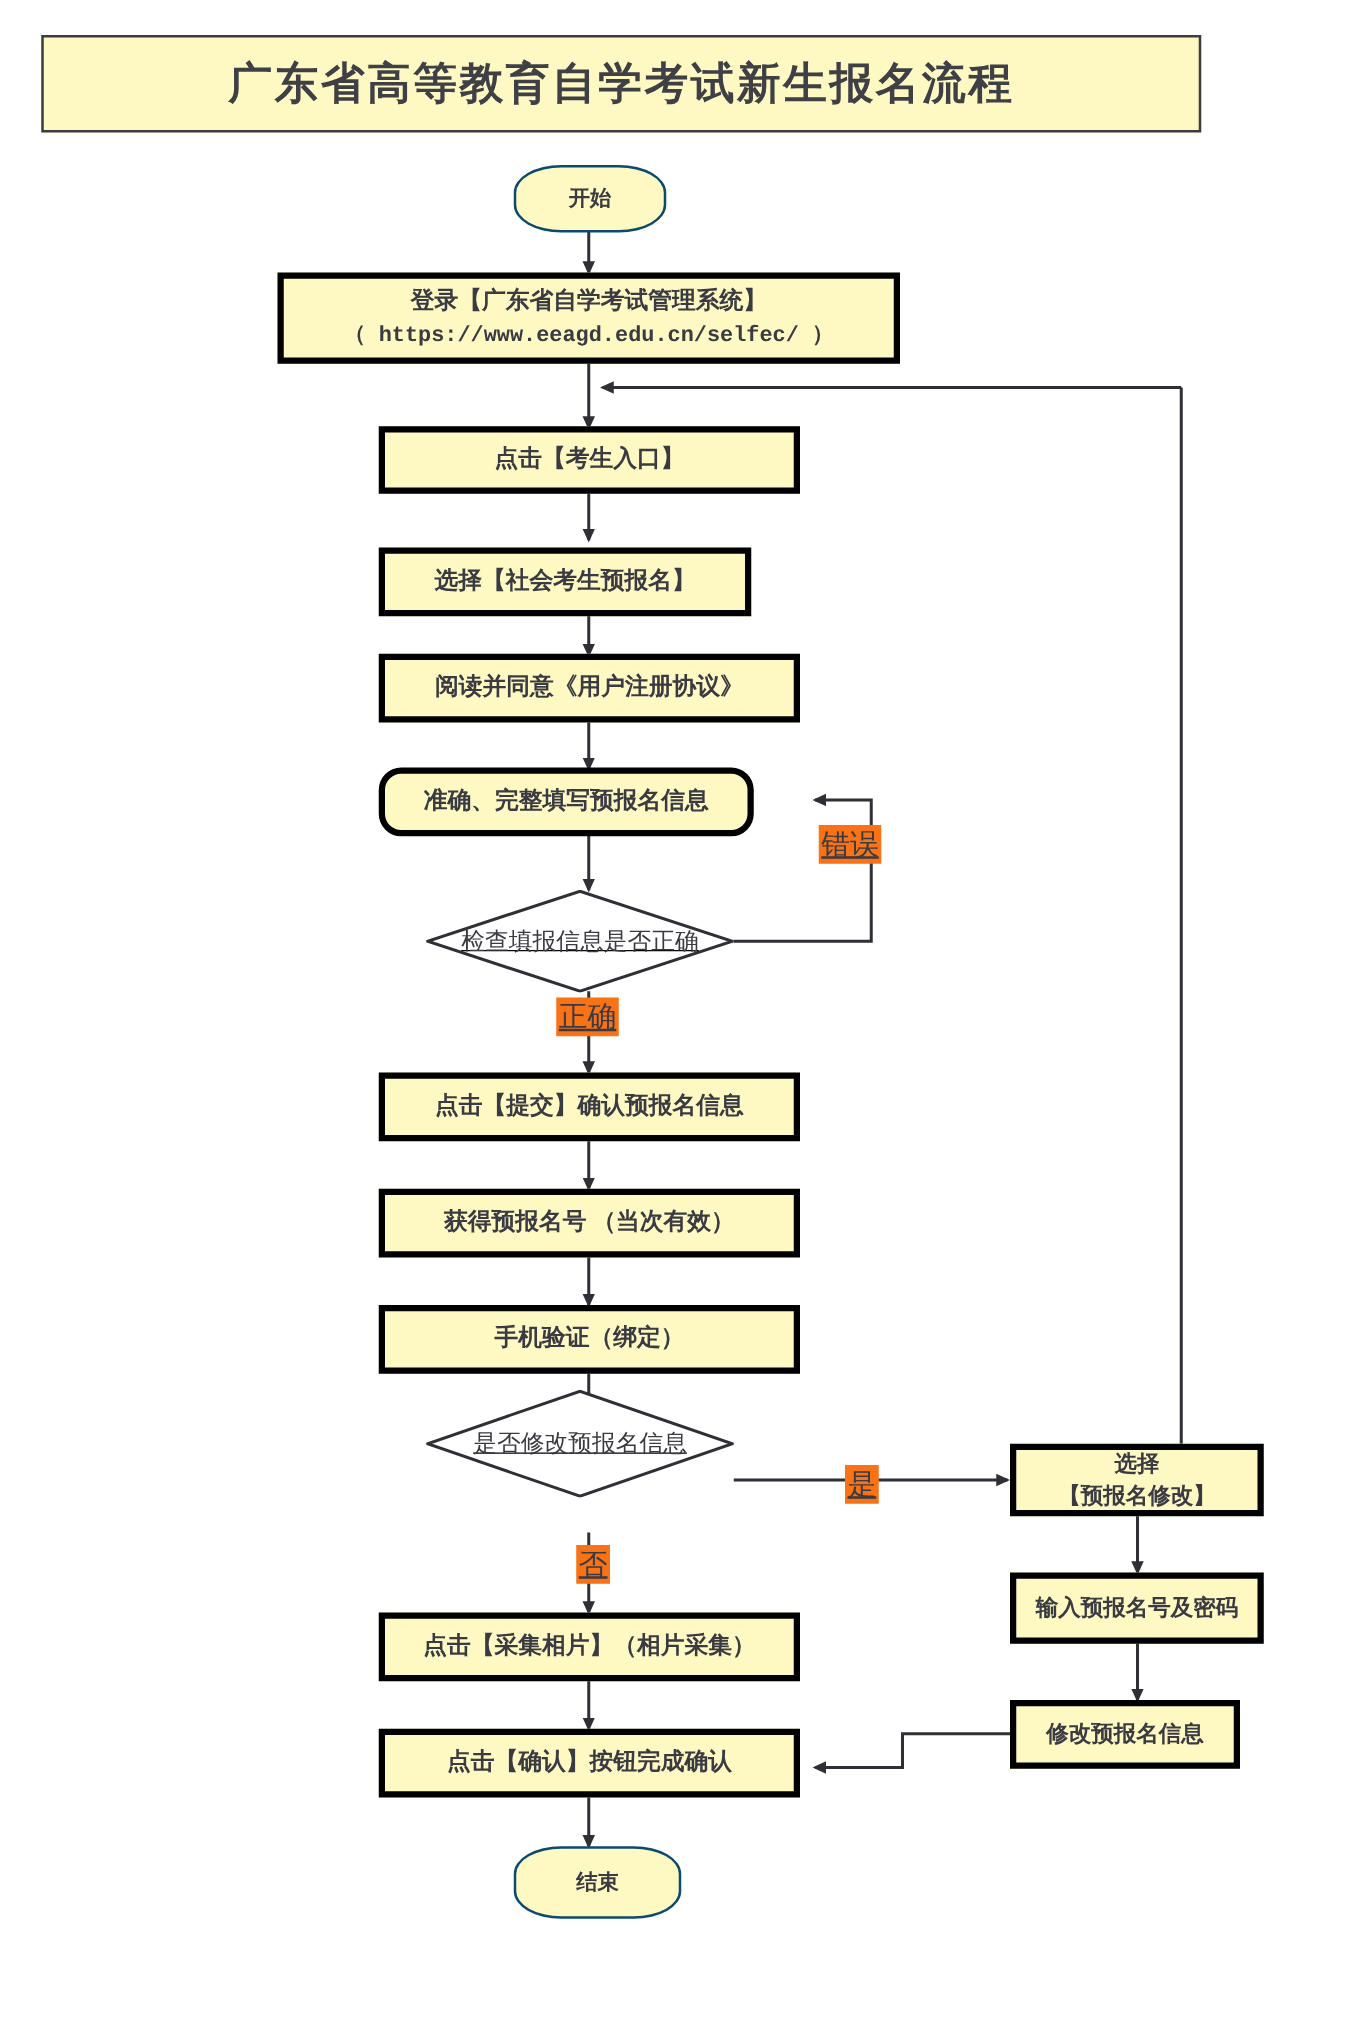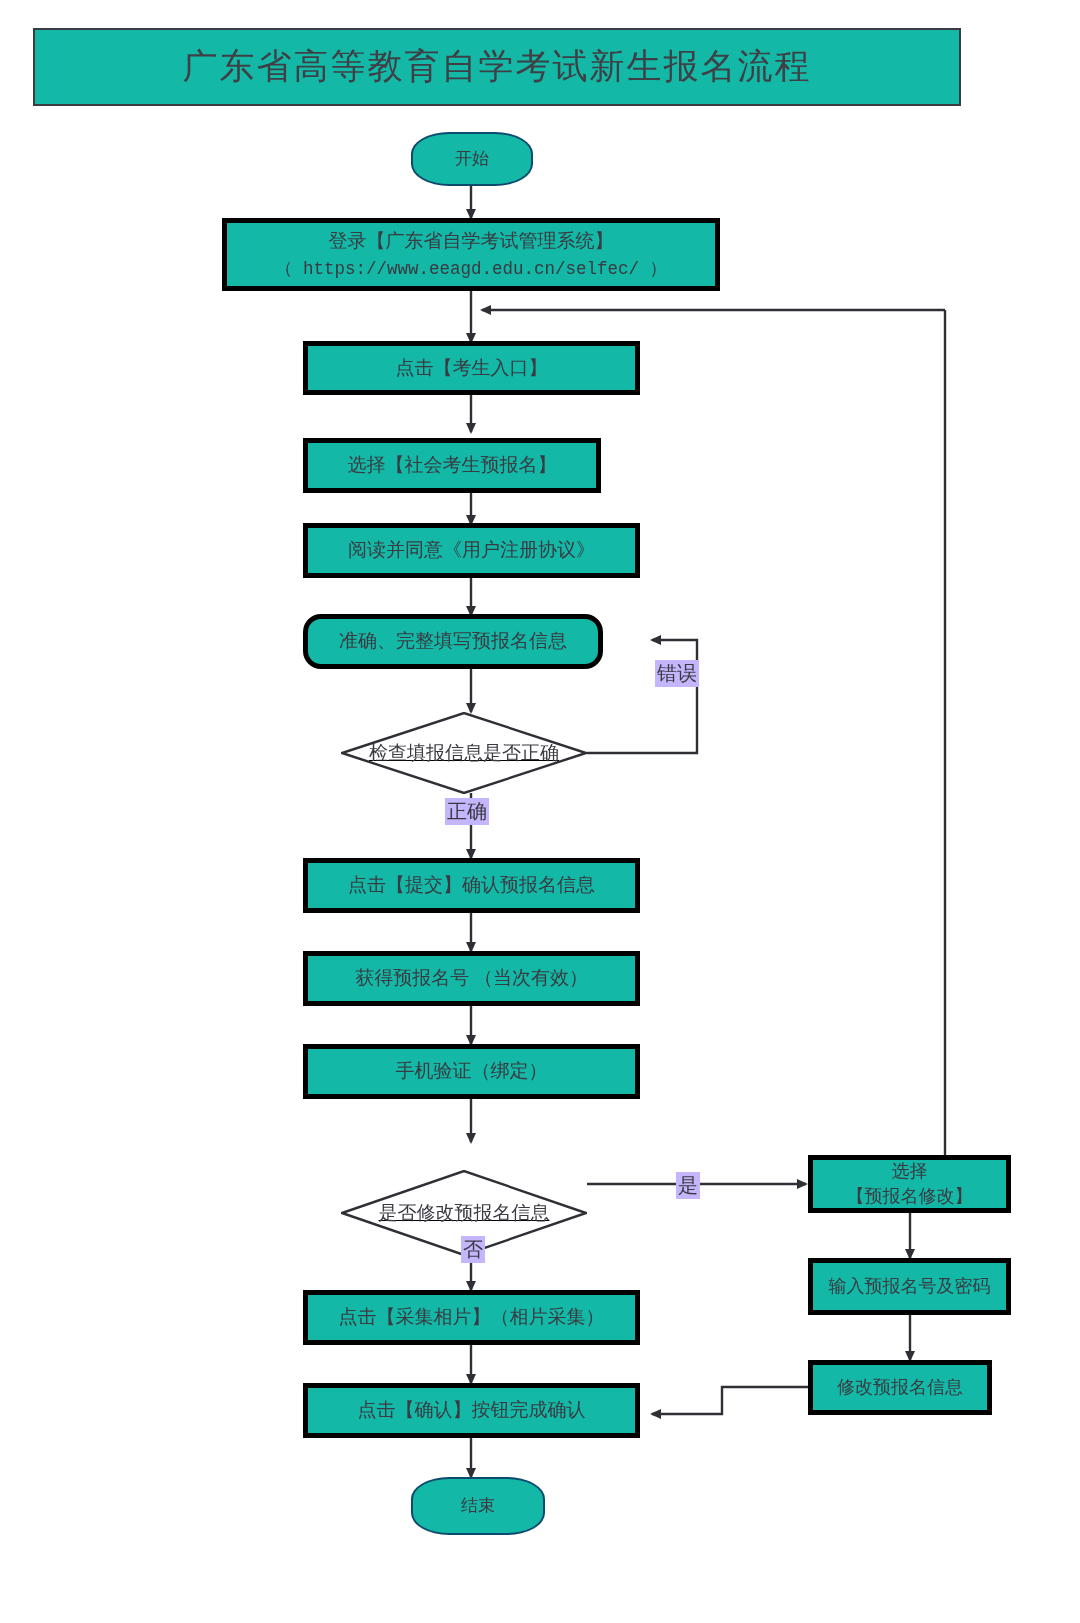--- a/index.html
+++ b/index.html
@@ -26,22 +26,23 @@
     pointer-events: none;
   }
   .node {
     position: absolute;
     box-sizing: border-box;
     display: flex;
     align-items: center;
     justify-content: center;
     text-align: center;
     color: #3a3a42;
-    background: #14b8a6;
+    background: #fef9c3;
     line-height: 1.38;
+    font-weight: bold;
   }
   .title-box {
     border: 2px solid #3b3b42;
     font-size: 35px;
     letter-spacing: 2px;
     color: #3f3f46;
     font-family: "Liberation Serif", "DejaVu Serif", serif;
   }
   .proc {
     border: 5px solid #000000;
@@ -80,25 +81,26 @@
   .diamond-label {
     position: relative;
     z-index: 2;
     font-size: 19px;
     color: #3a3a42;
     text-align: center;
     white-space: nowrap;
   }
   .edge-label {
     position: absolute;
-    font-size: 20px;
+    font-size: 23px;
     color: #3a3a42;
-    background: #c4b5fd;
+    background: #f97316;
     padding: 0 2px;
     white-space: nowrap;
+    text-decoration: underline;
   }
   .two-line {
     flex-direction: column;
   }
 </style>
 </head>
 <body>
 
 <div id="canvas">
 
@@ -200,21 +202,21 @@
   </div>
 
   <div class="node proc" style="left:303px; top:951px; width:337px; height:55px;">
     <span>获得预报名号 （当次有效）</span>
   </div>
 
   <div class="node proc" style="left:303px; top:1044px; width:337px; height:55px;">
     <span>手机验证（绑定）</span>
   </div>
 
-  <div class="diamond-wrap" style="left:341px; top:1170px; width:246px; height:86px;">
+  <div class="diamond-wrap" style="left:341px; top:1112px; width:246px; height:86px;">
     <svg width="246" height="86" viewBox="0 0 246 86">
       <polygon points="123,1 245,43 123,85 1,43" fill="#ffffff" stroke="#2f2f36" stroke-width="2.4"></polygon>
     </svg>
     <span class="diamond-label">是否修改预报名信息</span>
   </div>
 
   <div class="edge-label" style="left:676px; top:1172px;">
     <span>是</span>
   </div>
 

